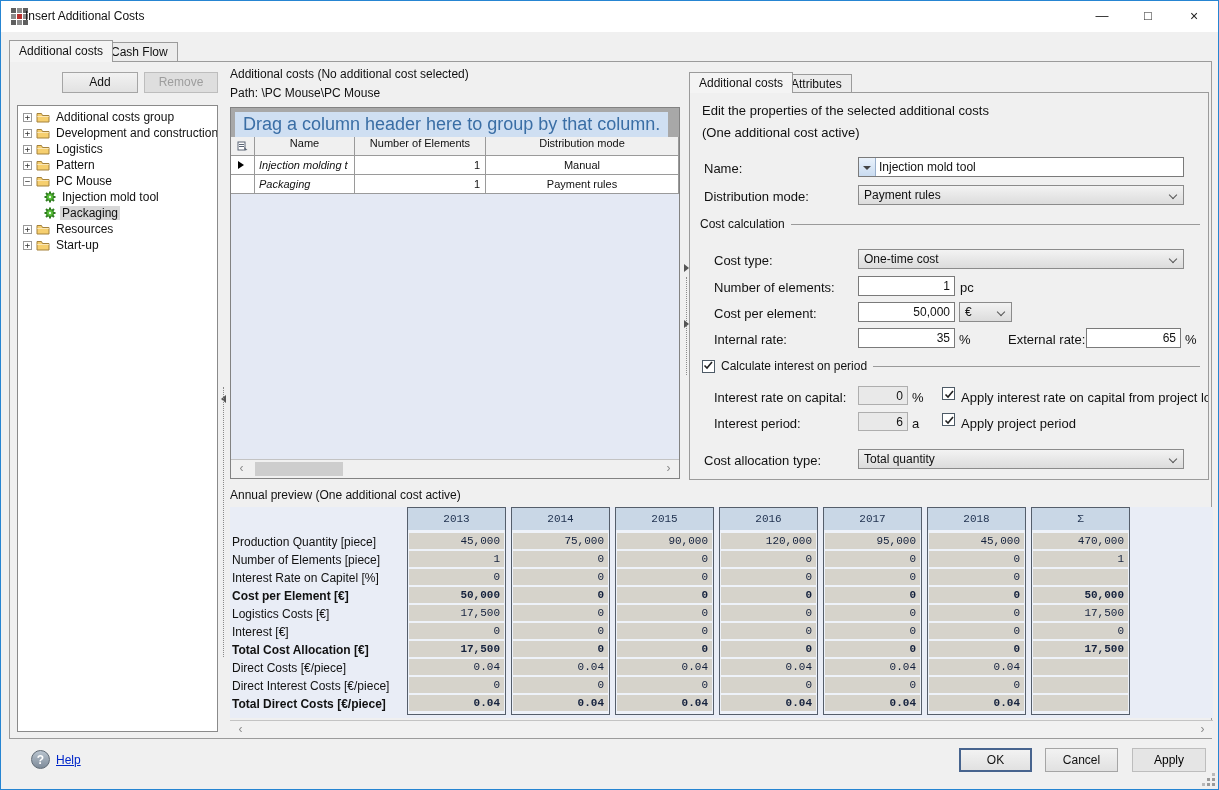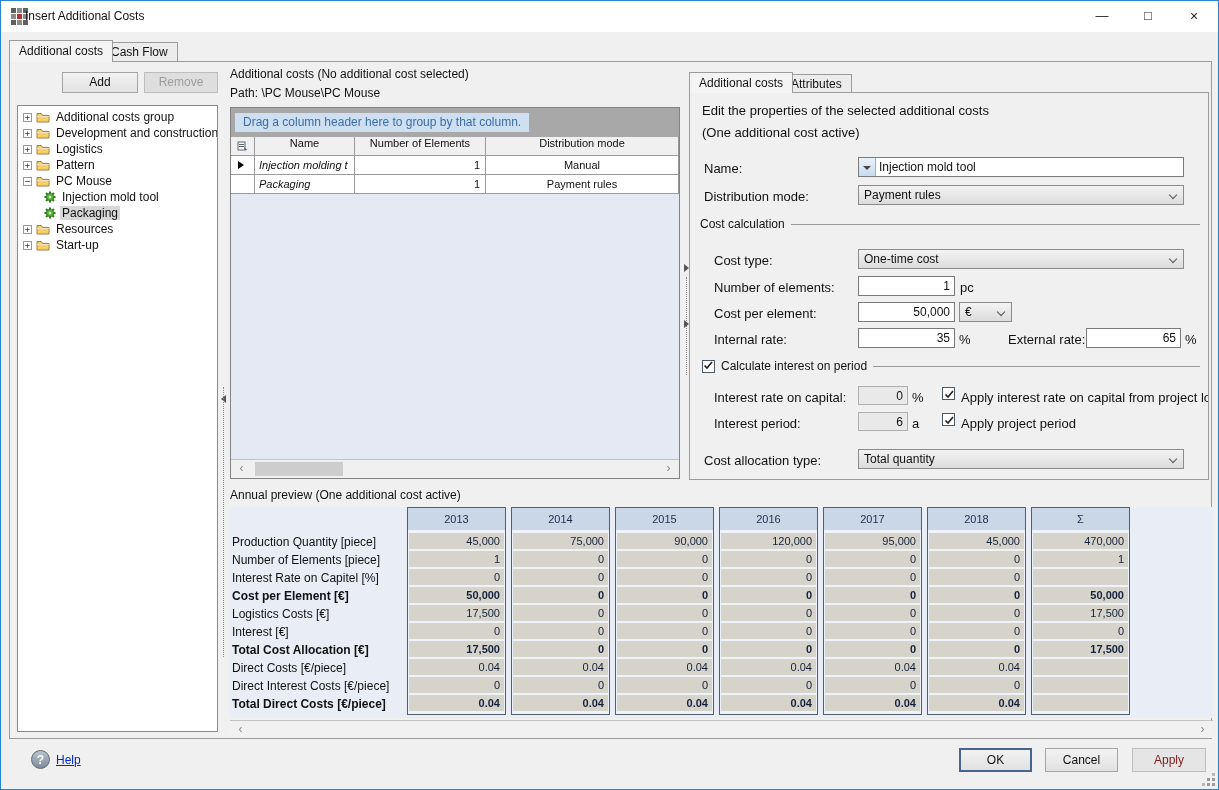--- a/index.html
+++ b/index.html
@@ -41,21 +41,21 @@
   #msplit{left:674px;top:30px;height:388px;}
   .vsplit .dots{position:absolute;left:2px;top:45%;bottom:12%;border-left:1px dotted #8a8a8a;}
   .tri-l,.tri-r{position:absolute;left:0;width:0;height:0;border-top:4px solid transparent;border-bottom:4px solid transparent;}
   .tri-l{border-right:5px solid #555;}
   .tri-r{border-left:5px solid #555;}
   
   .plain{position:absolute;font-size:12px;white-space:nowrap;}
   #grid{position:absolute;left:220px;top:45px;width:450px;height:372px;border:1px solid #828282;
         background:#e4e9f4;display:flex;flex-direction:column;}
   .groupband{height:29px;background:#a8a8a8;padding:4px 0 0 4px;flex:none;}
-  .grouphint{display:inline-block;background:#cfdff2;color:#3a6ea5;font-size:12px;padding:2px 8px 3px;}
+  .grouphint{display:inline-block;background:#cfdff2;color:#3a6ea5;font-size:18px;padding:2px 8px 3px;}
   .ghead{display:flex;height:19px;flex:none;}
   .ghcell{background:#f0f0f0;border-right:1px solid #9a9a9a;border-bottom:1px solid #9a9a9a;
           font-size:11px;display:flex;align-items:center;justify-content:center;gap:3px;flex-direction:column;}
   .c0{width:24px;flex:none;} .c1{width:100px;flex:none;} .c2{width:131px;flex:none;} .c3{flex:1;}
   .grow{display:flex;height:19px;flex:none;background:#fff;}
   .gcell{border-right:1px solid #9a9a9a;border-bottom:1px solid #9a9a9a;font-size:11px;
          display:flex;align-items:center;overflow:hidden;}
   .gname{font-style:italic;padding-left:4px;}
   .gnum{justify-content:flex-end;padding-right:5px;}
   .gmode{justify-content:center;}
@@ -88,36 +88,36 @@
   .grouprow{position:absolute;display:flex;align-items:center;gap:6px;}
   .grouprow .rule{flex:1;height:1px;background:#9a9a9a;}
   .cb{position:absolute;width:13px;height:13px;border:1px solid #4d5a66;background:#fff;}
   .cb svg{position:absolute;left:0;top:0;}
   
   #annual{position:absolute;left:220px;top:445px;width:983px;height:211px;background:#e9edf6;}
   .albl{height:18px;font-size:12px;line-height:16px;padding-left:2px;white-space:nowrap;}
   .albl.b,.ycell.b{font-weight:bold;}
   #annual-labels{position:absolute;left:0;top:27px;width:177px;}
   #annual-cols{position:absolute;left:177px;top:0;display:flex;gap:5px;}
-  .ycol{width:99px;border:1px solid #555e6b;background:#eef2f9;}
+  .ycol{width:99px;border:1px solid #555e6b;background:#eef2f9;font-family:Liberation Mono, monospace;}
   .yhead{height:22px;background:#c9d7e6;font-size:11px;line-height:22px;text-align:center;color:#1d2f4d;}
   .ybody{padding:3px 1px 1px;}
   .ycell{height:16px;margin-bottom:2px;background:#d6d3cb;font-size:11px;line-height:16px;
          text-align:right;padding:0 4px;color:#14213d;}
   #bottom-scroll{position:absolute;left:220px;top:658px;width:983px;height:18px;background:#f1f1f1;}
   
   #help-icon{position:absolute;left:30px;top:749px;width:19px;height:19px;border-radius:50%;
              background:linear-gradient(#b9c4cf,#7e8b99);border:1px solid #5f6a75;color:#fff;
              font-weight:bold;font-size:12px;text-align:center;line-height:18px;}
   #help-link{position:absolute;left:55px;top:752px;font-size:12px;color:#0026c9;text-decoration:underline;}
   .fbtn{position:absolute;top:747px;height:24px;border:1px solid #a5a5a5;background:linear-gradient(#f2f2f2,#e1e1e1);
         font-size:12px;text-align:center;line-height:22px;}
   #btn-ok{left:958px;width:73px;border:2px solid #47648e;line-height:20px;}
   #btn-cancel{left:1044px;width:73px;}
-  #btn-apply{left:1131px;width:74px;color:#7f1d1d;background:#e5e5e5;border-color:#bdbdbd;}
+  #btn-apply{left:1131px;width:74px;color:#000000;background:#e5e5e5;border-color:#bdbdbd;}
   #grip{position:absolute;right:3px;bottom:3px;width:3px;height:3px;background:#9a9a9a;
         box-shadow:-5px 0 #9a9a9a,0 -5px #9a9a9a,-10px 0 #b9b9b9,0 -10px #b9b9b9,-5px -5px #9a9a9a;}
   svg{display:block;}
 </style>
 </head>
 <body>
 
 <div class="window">
 
   <div class="titlebar">

